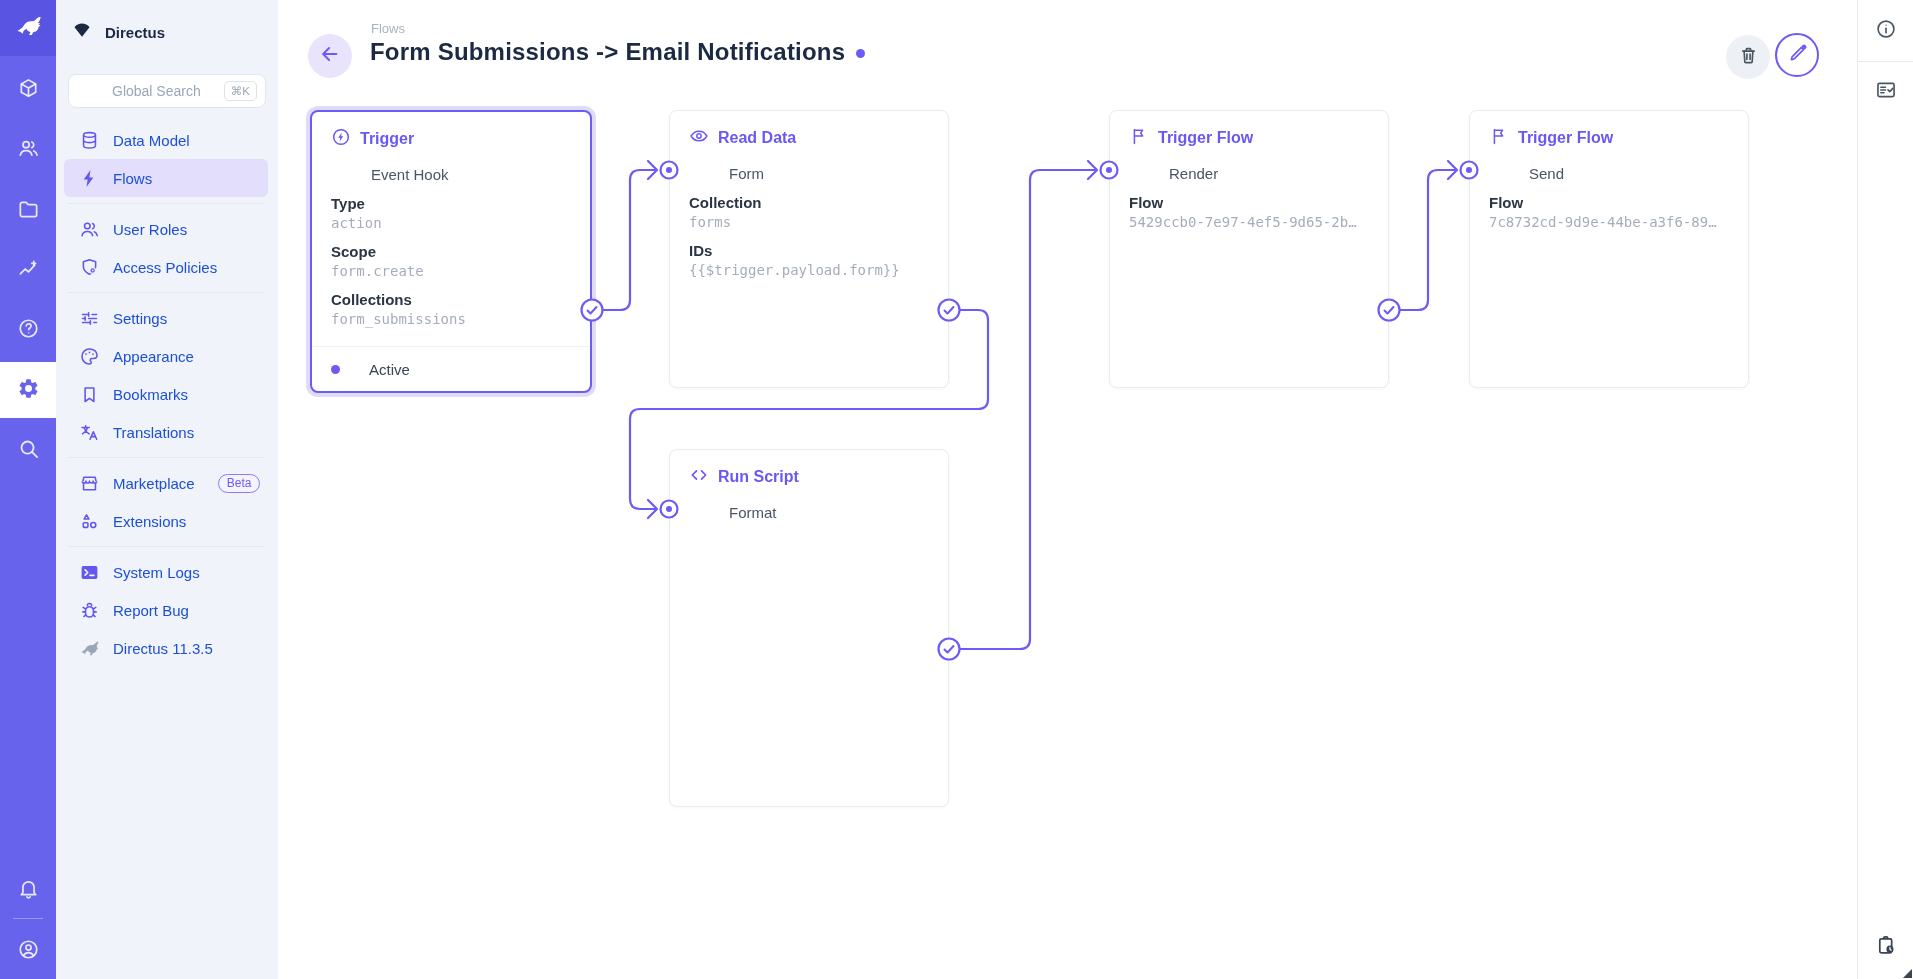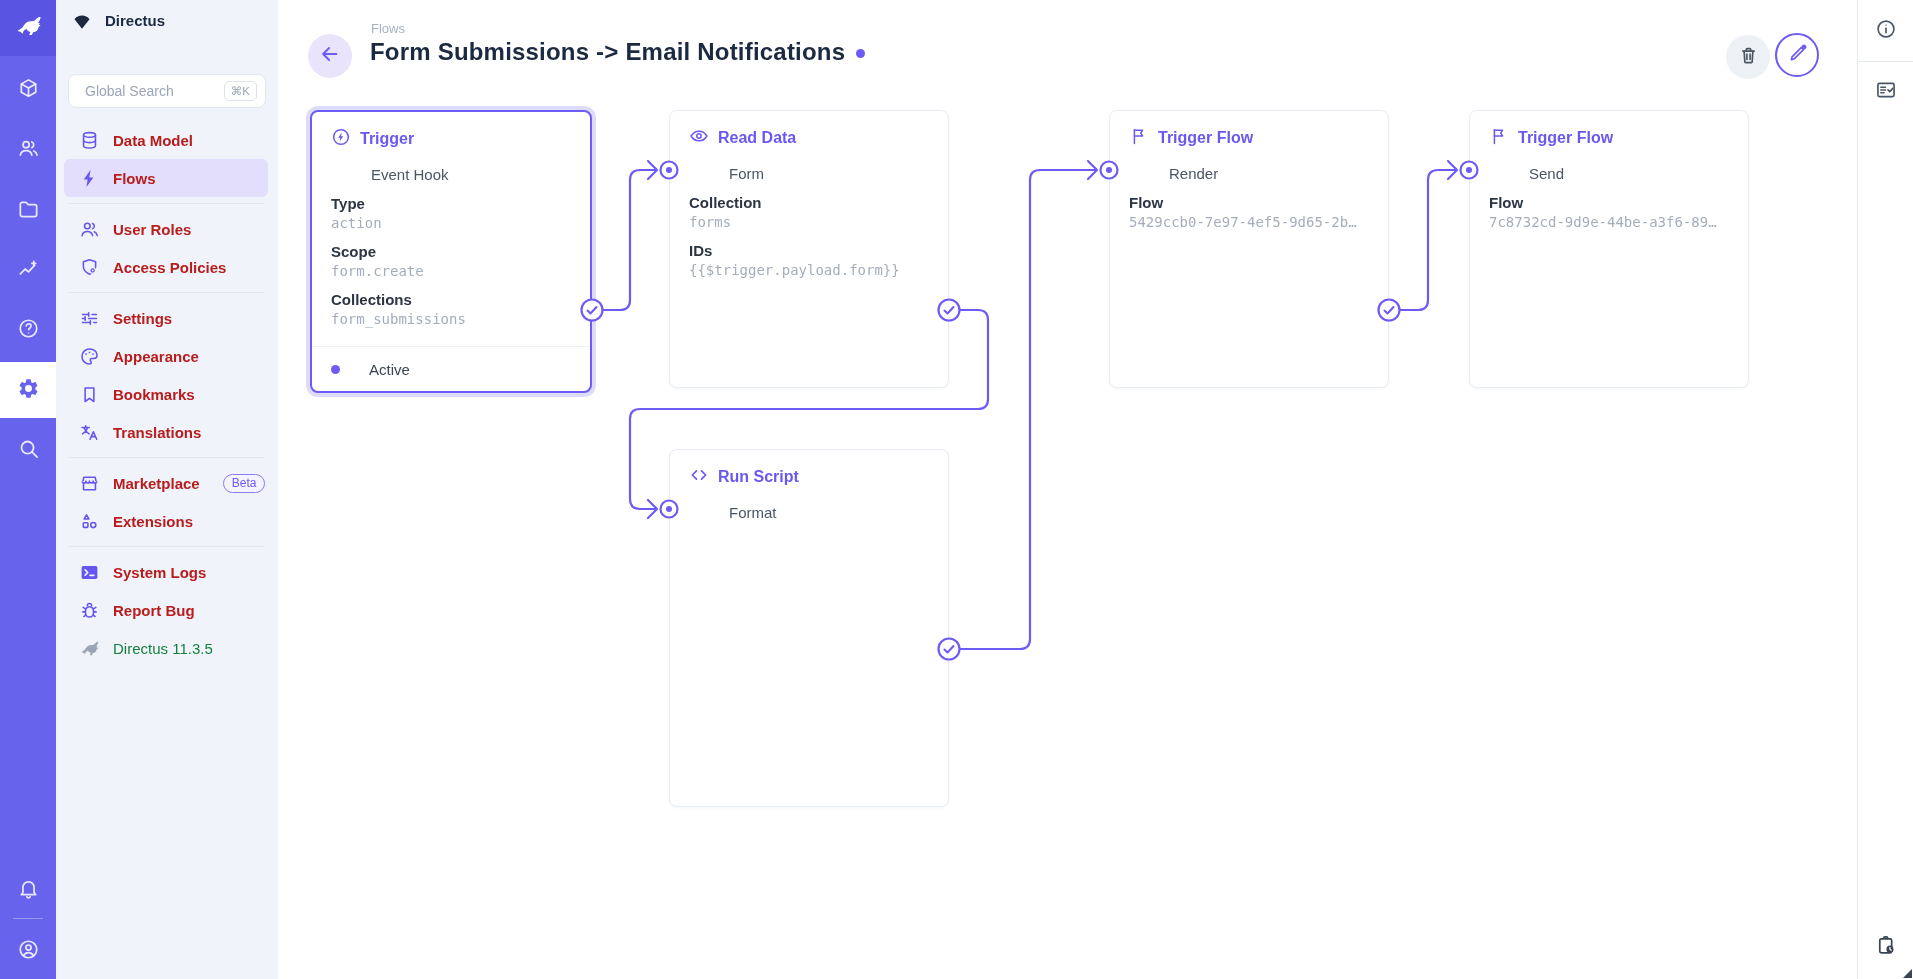--- a/index.html
+++ b/index.html
@@ -10,42 +10,42 @@
   .modbar{position:absolute;left:0;top:0;width:56px;height:979px;background:#6863EC;z-index:10;}
   .logo-tile{position:absolute;left:0;top:0;width:56px;height:56px;background:#5A54E2;
              display:flex;align-items:center;justify-content:center;cursor:pointer;}
   .mod-tile{position:absolute;left:0;width:56px;height:56px;display:flex;align-items:center;
             justify-content:center;color:rgba(255,255,255,.85);cursor:pointer;}
   .mod-tile.active{background:#ffffff;color:#6863EC;}
   .mod-div{position:absolute;left:13px;width:30px;height:1px;background:rgba(255,255,255,.35);}
 
   
   .sidenav{position:absolute;left:56px;top:0;width:222px;height:979px;background:#F0F4FA;z-index:9;}
-  .project-row{position:absolute;left:0;top:12px;width:222px;height:40px;display:flex;
+  .project-row{position:absolute;left:0;top:12px;width:222px;height:40px;display:flex;align-items:center;
                gap:12px;padding-left:15px;box-sizing:border-box;cursor:pointer;}
   .project-name{font-size:15px;font-weight:700;color:#1B2A41;}
   .searchbox{position:absolute;left:12px;right:12px;top:74px;height:34px;background:#fff;
              border:1px solid #E1E7EF;border-radius:8px;display:flex;align-items:center;
              padding:0 8px 0 14px;box-sizing:border-box;}
   .searchbox input{flex:1;border:none;outline:none;background:transparent;font-size:14px;
-                   font-family:"Liberation Sans",sans-serif;color:#45536B;min-width:0;}
+                   font-family:"Liberation Sans",sans-serif;color:#45536B;min-width:0;margin-left:27px;}
   .searchbox input::placeholder{color:#9AA6B6;}
   .kbd{font-size:11.5px;color:#9AA6B6;border:1px solid #DBE2EB;border-radius:5px;padding:2px 6px;background:#fff;}
   .navlist{position:absolute;left:8px;right:10px;top:121px;}
   .nav-item{height:38px;display:flex;align-items:center;gap:13px;padding-left:14px;border-radius:6px;
             cursor:pointer;}
   .nav-item .nic{width:22px;display:flex;justify-content:center;color:#6456EE;flex:none;}
-  .nav-item .nlabel{font-size:15px;font-weight:700;color:#b91c1c;white-space:nowrap;}
+  .nav-item .nlabel{font-size:15px;font-weight:400;color:#1d4ed8;white-space:nowrap;}
   .nav-item.active{background:#E3DEFB;}
   .nav-div{height:1px;background:#E3E8F0;margin:6px 4px;}
   .badge-beta{margin-left:10px;font-size:12px;color:#6C5BF4;border:1.5px solid #8A7CF6;border-radius:12px;
               padding:1.5px 8px;background:#F5F3FE;}
   .nav-item.version{cursor:default;}
   .nav-item.version .nic{color:#9AA6B6;}
-  .nav-item.version .nlabel{color:#15803d;font-weight:500;}
+  .nav-item.version .nlabel{color:#1d4ed8;font-weight:500;}
 
   
   .back-btn{position:absolute;left:308px;top:34px;width:44px;height:44px;border-radius:50%;
             background:#E9E4FC;display:flex;align-items:center;justify-content:center;color:#6C5BF4;cursor:pointer;z-index:6;}
   .crumb{position:absolute;left:371px;top:21px;font-size:13px;color:#A8B2C1;z-index:6;}
   .title-row{position:absolute;left:370px;top:38px;display:flex;align-items:center;gap:11px;z-index:6;}
   .page-title{font-size:24px;font-weight:700;color:#1B2A41;letter-spacing:.2px;}
   .status-dot{width:9px;height:9px;border-radius:50%;background:#6C5BF4;margin-top:3px;}
   .hdr-btn{position:absolute;width:44px;height:44px;border-radius:50%;display:flex;align-items:center;
            justify-content:center;cursor:pointer;z-index:6;}

